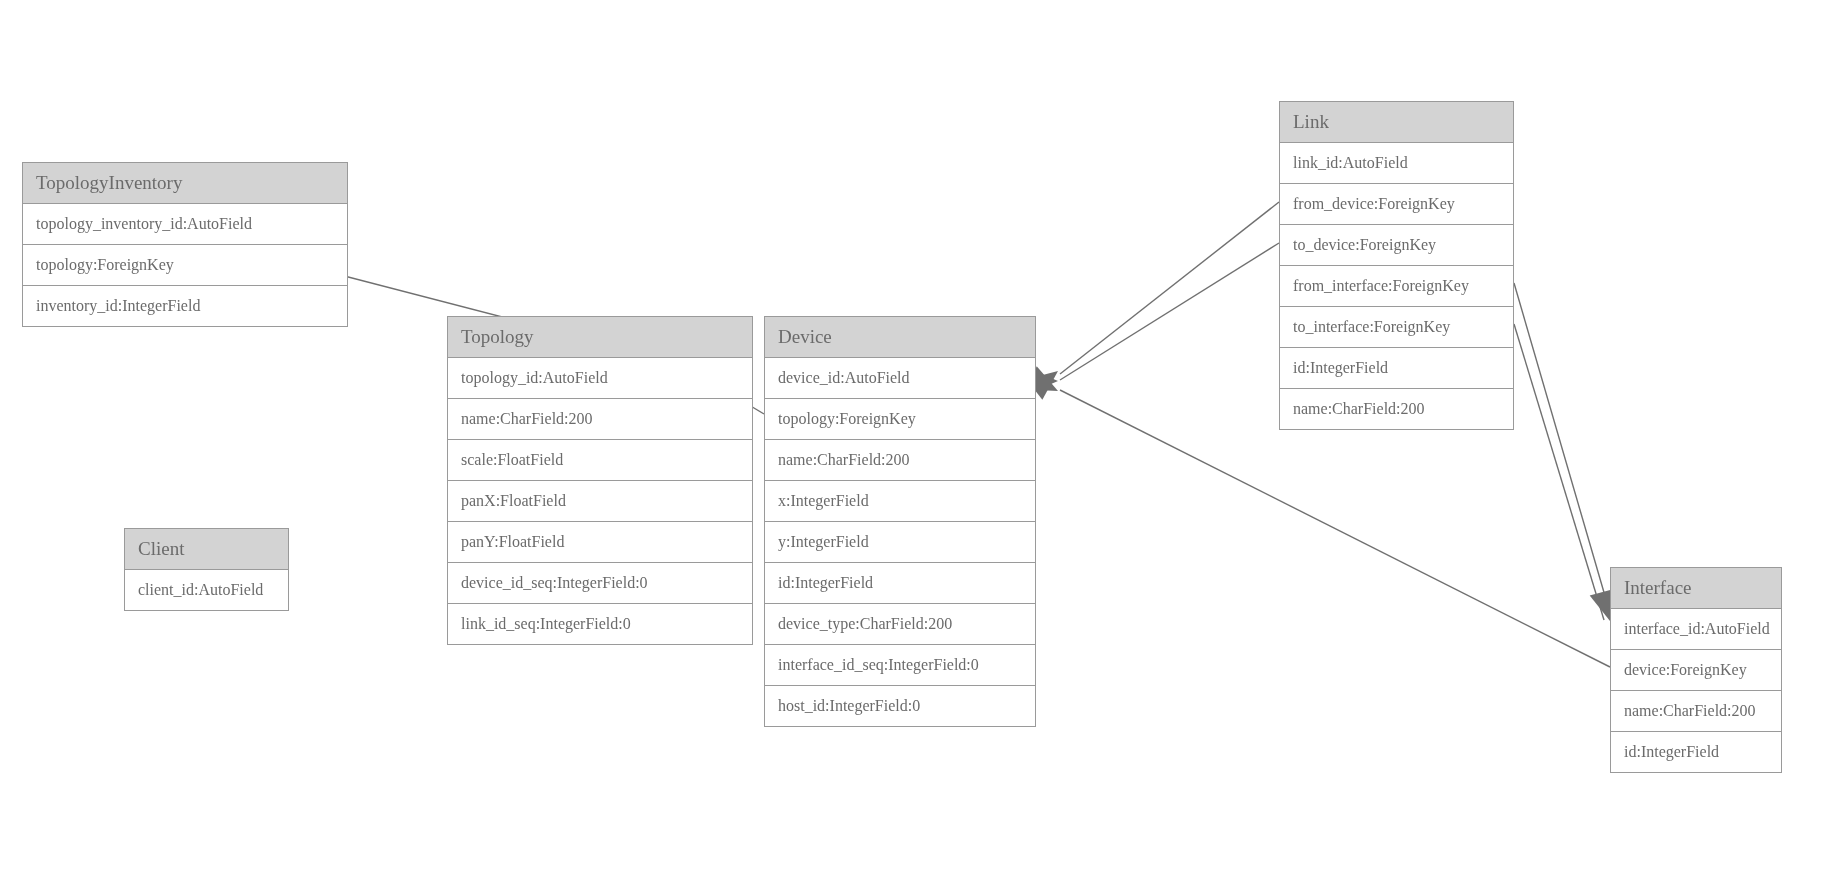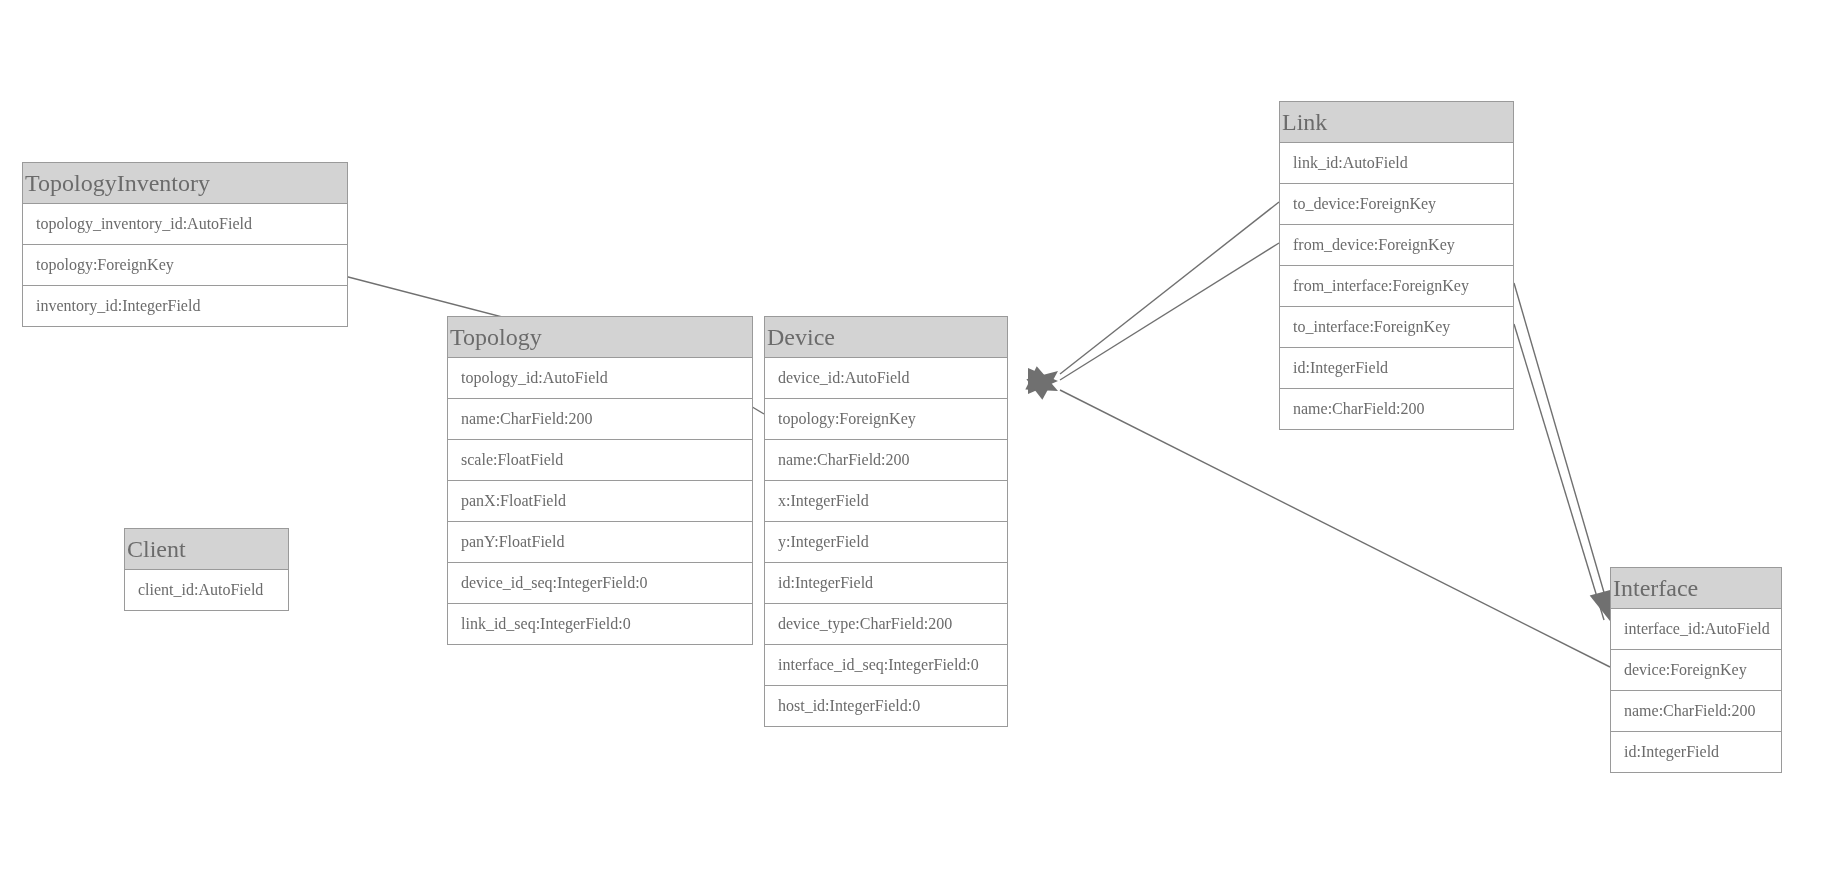--- a/index.html
+++ b/index.html
@@ -28,24 +28,24 @@
     position: absolute;
     box-sizing: border-box;
     border: 1px solid #9a9a9a;
     background: #ffffff;
     z-index: 2;
   }
   .entity-header {
     background: #d3d3d3;
     border-bottom: 1px solid #9a9a9a;
     color: #6b6b6b;
-    font-size: 24px;
+    font-size: 19px;
     line-height: 40px;
     height: 40px;
-    padding: 0 0 0 2px;
+    padding: 0 0 0 13px;
     white-space: nowrap;
     overflow: hidden;
   }
   .entity-field {
     border-bottom: 1px solid #9a9a9a;
     color: #6b6b6b;
     font-size: 16px;
     line-height: 40px;
     height: 40px;
     padding: 0 12px 0 13px;
@@ -95,37 +95,37 @@
         <div class="entity-field">scale:FloatField</div>
         <div class="entity-field">panX:FloatField</div>
         <div class="entity-field">panY:FloatField</div>
         <div class="entity-field">device_id_seq:IntegerField:0</div>
         <div class="entity-field">link_id_seq:IntegerField:0</div>
       </div>
       <div class="entity" style="left: 80px; top: 528px; width: 165px; margin-left: 44px;">
         <div class="entity-header">Client</div>
         <div class="entity-field">client_id:AutoField</div>
       </div>
-      <div class="entity" style="left: 764px; top: 316px; width: 244px;">
+      <div class="entity" style="left: 764px; top: 316px; width: 272px;">
         <div class="entity-header">Device</div>
         <div class="entity-field">device_id:AutoField</div>
         <div class="entity-field">topology:ForeignKey</div>
         <div class="entity-field">name:CharField:200</div>
         <div class="entity-field">x:IntegerField</div>
         <div class="entity-field">y:IntegerField</div>
         <div class="entity-field">id:IntegerField</div>
         <div class="entity-field">device_type:CharField:200</div>
         <div class="entity-field">interface_id_seq:IntegerField:0</div>
         <div class="entity-field">host_id:IntegerField:0</div>
       </div>
       <div class="entity" style="left: 1279px; top: 101px; width: 235px;">
         <div class="entity-header">Link</div>
         <div class="entity-field">link_id:AutoField</div>
+        <div class="entity-field">from_device:ForeignKey</div>
         <div class="entity-field">to_device:ForeignKey</div>
-        <div class="entity-field">from_device:ForeignKey</div>
         <div class="entity-field">from_interface:ForeignKey</div>
         <div class="entity-field">to_interface:ForeignKey</div>
         <div class="entity-field">id:IntegerField</div>
         <div class="entity-field">name:CharField:200</div>
       </div>
       <div class="entity" style="left: 1610px; top: 567px; width: 172px;">
         <div class="entity-header">Interface</div>
         <div class="entity-field">interface_id:AutoField</div>
         <div class="entity-field">device:ForeignKey</div>
         <div class="entity-field">name:CharField:200</div>

